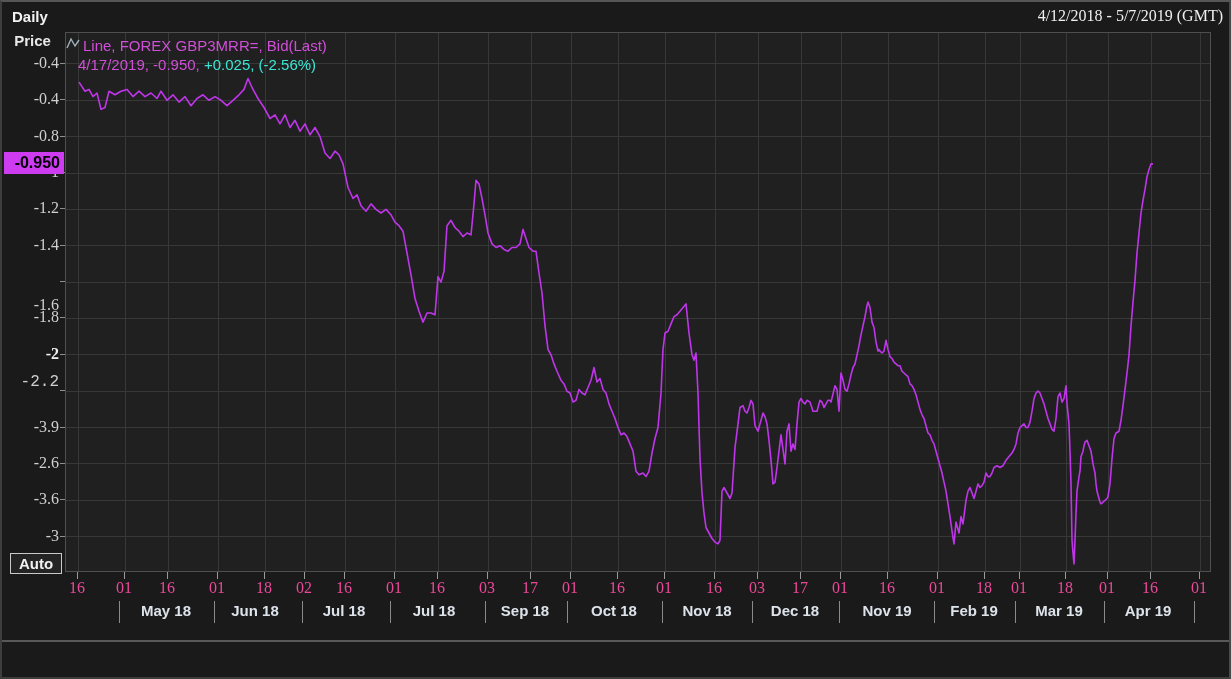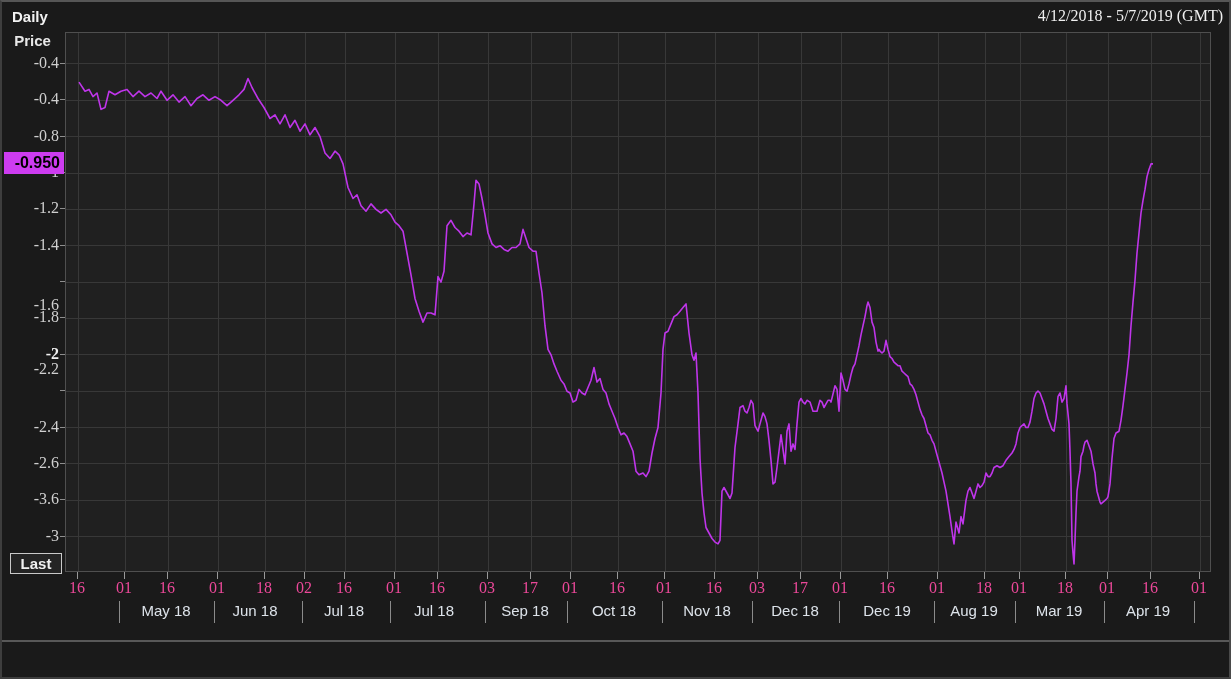--- a/index.html
+++ b/index.html
@@ -33,21 +33,21 @@
   .ydash{position:absolute;left:58px;width:5px;height:1px;background:#8f8f8f;}
   
   #price-badge{position:absolute;left:2px;width:60px;height:22px;z-index:6;
     background:#cd3cf0;color:#000;font-weight:bold;font-size:16px;
     text-align:right;padding:1px 4px 0 0;line-height:20px;}
   
   .xtickmark{position:absolute;width:1px;height:7px;top:570px;background:#9a9a9a;}
   .xtick{position:absolute;top:577px;transform:translateX(-50%);color:#ec4899;
          font-size:16px;font-family:"Liberation Serif",serif;}
   .month{position:absolute;top:600px;transform:translateX(-50%);color:#dde3ea;
-         font-weight:normal;font-size:15px;}
+         font-weight:bold;font-size:15px;}
   .msep{position:absolute;top:599px;width:1px;height:22px;background:#8b8b8b;}
   #auto-btn{position:absolute;left:8px;top:551px;width:52px;height:21px;
     background:#242424;border:1px solid #c9c9c9;color:#f0f0f0;
     font-weight:bold;font-size:15px;text-align:center;line-height:19px;cursor:pointer;}
   
   #divider{position:absolute;left:0;top:638px;width:100%;height:2px;background:#585858;}
   #footer{position:absolute;left:0;top:640px;width:100%;height:35px;background:#1a1a1a;}
 </style>
 </head>
 <body>
@@ -97,43 +97,56 @@
         <line x1="919" y1="0" x2="919" y2="538" stroke="#383838" shape-rendering="crispEdges"></line>
         <line x1="954" y1="0" x2="954" y2="538" stroke="#383838" shape-rendering="crispEdges"></line>
         <line x1="1000" y1="0" x2="1000" y2="538" stroke="#383838" shape-rendering="crispEdges"></line>
         <line x1="1042" y1="0" x2="1042" y2="538" stroke="#383838" shape-rendering="crispEdges"></line>
         <line x1="1085" y1="0" x2="1085" y2="538" stroke="#383838" shape-rendering="crispEdges"></line>
         <line x1="1134" y1="0" x2="1134" y2="538" stroke="#383838" shape-rendering="crispEdges"></line>
         <polyline points="13,49.1 19,58.2 23,56.4 27,63.6 31,60.0 35,76.4 39,74.5 43,58.2 49,61.8 55,58.2 61,56.4 67,63.6 73,58.2 79,63.6 85,60.0 91,65.5 95,58.2 101,67.3 107,61.8 113,69.1 119,63.6 125,72.7 131,65.5 137,61.8 143,67.3 149,63.6 155,67.3 161,72.7 167,67.3 173,61.8 178,56.4 182,45.5 186,54.5 192,65.5 198,74.5 204,85.5 209,81.8 214,90.9 219,81.8 224,94.5 229,87.3 234,98.2 239,90.9 244,101.8 249,94.5 254,103.6 259,120.0 264,125.5 269,118.2 273,121.8 277,130.9 282,154.5 287,165.5 291,161.8 295,172.7 300,178.2 305,170.9 310,176.4 315,180.0 320,176.4 325,181.8 329,189.1 333,192.7 337,198.2 341,220.0 345,241.8 349,265.5 353,278.2 357,289.1 361,280.0 365,280.0 369,281.8 372,243.6 375,249.1 378,238.2 381,192.7 385,187.3 389,194.5 393,198.2 397,203.6 401,200.0 405,201.8 408,170.9 410,147.3 413,150.9 416,165.5 419,181.8 422,200.0 426,210.9 430,214.5 434,212.7 438,216.4 442,218.2 446,214.5 450,214.5 454,210.9 457,196.4 460,205.5 463,214.5 467,218.2 470,218.2 473,240.0 476,260.0 479,292.7 482,316.4 485,321.8 488,330.9 491,338.2 495,347.3 498,350.9 501,358.2 504,360.0 507,369.1 510,367.3 513,356.4 516,360.0 519,361.8 522,354.5 525,347.3 528,334.5 531,349.1 534,345.5 537,356.4 540,360.0 543,370.9 546,378.2 549,385.5 552,394.5 555,401.8 558,400.0 561,403.6 564,410.9 567,418.2 570,438.2 573,441.8 577,440.0 580,443.6 583,438.2 586,420.0 589,405.5 592,394.5 595,360.0 597,316.4 599,300.0 602,298.2 605,290.9 608,283.6 611,281.8 614,278.2 617,274.5 620,270.9 623,300.0 626,321.8 628,327.3 630,320.0 632,360.0 634,425.5 636,460.0 638,480.0 640,494.5 643,500.0 646,505.5 649,509.1 652,510.9 654,507.3 656,458.2 658,454.5 661,460.0 664,465.5 666,460.0 669,414.5 672,390.9 674,374.5 677,372.7 679,378.2 681,380.0 683,374.5 685,367.3 687,370.9 689,392.7 692,398.2 694,390.9 697,380.0 699,383.6 701,390.9 703,407.3 705,427.3 707,450.9 709,449.1 711,434.5 713,418.2 715,401.8 717,416.4 719,430.9 721,398.2 723,390.9 725,418.2 727,410.9 729,416.4 731,390.9 733,369.1 735,365.5 737,369.1 739,370.9 741,367.3 744,369.1 747,378.2 749,378.2 751,378.2 754,367.3 756,369.1 758,374.5 760,370.9 762,367.3 764,367.3 765,369.1 769,352.7 771,356.4 773,378.2 775,340.0 777,347.3 779,356.4 781,358.2 783,350.9 785,341.8 787,334.5 789,330.9 791,321.8 793,312.7 795,301.8 797,292.7 799,283.6 801,272.7 802,269.1 804,274.5 806,289.1 808,294.5 810,309.1 812,318.2 813,316.4 814,318.2 816,320.0 818,318.2 820,307.3 822,316.4 824,323.6 826,325.5 828,329.1 830,330.9 832,332.7 834,332.7 836,338.2 838,340.0 840,341.8 842,343.6 844,350.9 846,352.7 848,356.4 850,361.8 852,369.1 854,376.4 856,381.8 858,385.5 860,392.7 862,400.0 864,401.8 866,407.3 868,410.9 870,418.2 872,425.5 874,432.7 876,440.0 878,449.1 880,458.2 882,470.9 884,483.6 886,498.2 888,510.9 890,489.1 893,500.0 895,483.6 897,490.9 900,467.3 902,458.2 904,454.5 906,460.0 908,465.5 910,458.2 912,450.9 914,454.5 916,452.7 918,449.1 920,440.0 922,443.6 924,443.6 926,440.0 928,434.5 931,432.7 934,434.5 937,432.7 940,427.3 943,423.6 946,420.0 948,416.4 950,410.9 952,400.0 954,394.5 956,392.7 958,390.9 960,394.5 962,394.5 964,389.1 966,378.2 968,365.5 970,360.0 972,358.2 974,360.0 976,365.5 978,370.9 980,378.2 982,385.5 984,390.9 986,396.4 988,398.2 990,385.5 992,363.6 994,360.0 996,369.1 998,365.5 1000,352.7 1001,370.9 1003,390.9 1004,418.2 1005,450.9 1006,507.3 1007,520.0 1008,530.9 1009,507.3 1010,480.0 1011,458.2 1012,450.9 1013,443.6 1014,438.2 1015,423.6 1017,418.2 1018,412.7 1019,409.1 1021,407.3 1023,412.7 1025,418.2 1027,430.9 1029,440.0 1030,450.9 1031,458.2 1033,465.5 1034,469.1 1035,470.9 1037,469.1 1039,467.3 1041,465.5 1042,463.6 1044,450.9 1046,425.5 1048,405.5 1050,400.0 1053,398.2 1055,387.3 1057,372.7 1059,356.4 1061,340.0 1063,321.8 1065,292.7 1067,269.1 1069,247.3 1071,220.0 1073,200.0 1075,180.0 1077,167.3 1079,156.4 1081,143.6 1083,136.4 1085,130.9 1087,130.9" fill="none" stroke="#bf35ea" stroke-width="1.6" stroke-linejoin="round"></polyline>
       </svg>
   </div>
 
+  <div id="legend">
+    <div class="lg-row1">
+      <span class="lg-icon">
+        <svg width="15" height="16">
+            <polyline points="1,13 5,4 9,11 13,5" fill="none" stroke="#9fb3bd" stroke-width="1.4"></polyline>
+          </svg>
+      </span>
+      <span class="lg-magenta">Line, FOREX GBP3MRR=, Bid(Last)</span>
+    </div>
+    <div class="lg-row2">
+      <span class="lg-magenta">4/17/2019, -0.950, </span><span class="lg-cyan">+0.025, (-2.56%)</span>
+    </div>
+  </div>
 
   <div id="y-axis">
       <div class="ytick" style="top: 51.9091px;">-0.4</div>
       <div class="ydash" style="top: 60.9091px;"></div>
       <div class="ytick" style="top: 88.2727px;">-0.4</div>
       <div class="ydash" style="top: 97.2727px;"></div>
       <div class="ytick" style="top: 124.636px;">-0.8</div>
       <div class="ydash" style="top: 133.636px;"></div>
       <div class="ytick" style="top: 161px;">-1</div>
       <div class="ydash" style="top: 170px;"></div>
       <div class="ytick" style="top: 197.364px;">-1.2</div>
       <div class="ydash" style="top: 206.364px;"></div>
       <div class="ytick" style="top: 233.727px;">-1.4</div>
       <div class="ydash" style="top: 242.727px;"></div>
       <div class="ytick" style="top: 270.091px; margin-top: 24px;">-1.6</div>
       <div class="ydash" style="top: 279.091px;"></div>
       <div class="ytick" style="top: 306.455px;">-1.8</div>
       <div class="ydash" style="top: 315.455px;"></div>
       <div class="ytick bold" style="top: 342.818px;">-2</div>
       <div class="ydash" style="top: 351.818px;"></div>
-      <div class="ytick" style="top: 358px;">-2.2</div>
+      <div class="ytick" style="top: 371px; font-family: Liberation Mono, monospace;">-2.2</div>
       <div class="ydash" style="top: 388.182px;"></div>
-      <div class="ytick" style="top: 415.545px;">-2.4</div>
+      <div class="ytick" style="top: 415.545px;">-3.9</div>
       <div class="ydash" style="top: 424.545px;"></div>
       <div class="ytick" style="top: 451.909px; text-align: right;">-2.6</div>
       <div class="ydash" style="top: 460.909px;"></div>
       <div class="ytick" style="top: 488.273px;">-3.6</div>
       <div class="ydash" style="top: 497.273px;"></div>
       <div class="ytick" style="top: 524.636px;">-3</div>
       <div class="ydash" style="top: 533.636px;"></div>
     </div>
 
   <div id="price-badge" style="top: 150px;">-0.950</div>
@@ -192,39 +205,39 @@
       <div class="xtickmark" style="left: 1197px;"></div>
       <div class="xtick" style="left: 1197px;">01</div>
       <div class="month" style="left: 164px;">May 18</div>
       <div class="month" style="left: 253px;">Jun 18</div>
       <div class="month" style="left: 342px;">Jul 18</div>
       <div class="month" style="left: 432px;">Jul 18</div>
       <div class="month" style="left: 523px;">Sep 18</div>
       <div class="month" style="left: 612px;">Oct 18</div>
       <div class="month" style="left: 705px;">Nov 18</div>
       <div class="month" style="left: 793px;">Dec 18</div>
-      <div class="month" style="left: 885px;">Dec 19</div>
-      <div class="month" style="left: 972px;">Aug 19</div>
+      <div class="month" style="left: 885px;">Nov 19</div>
+      <div class="month" style="left: 972px;">Feb 19</div>
       <div class="month" style="left: 1057px;">Mar 19</div>
       <div class="month" style="left: 1146px;">Apr 19</div>
       <div class="msep" style="left: 117px;"></div>
       <div class="msep" style="left: 212px;"></div>
       <div class="msep" style="left: 300px;"></div>
       <div class="msep" style="left: 388px;"></div>
       <div class="msep" style="left: 483px;"></div>
       <div class="msep" style="left: 565px;"></div>
       <div class="msep" style="left: 660px;"></div>
       <div class="msep" style="left: 750px;"></div>
       <div class="msep" style="left: 837px;"></div>
       <div class="msep" style="left: 932px;"></div>
       <div class="msep" style="left: 1013px;"></div>
       <div class="msep" style="left: 1102px;"></div>
       <div class="msep" style="left: 1192px;"></div>
     </div>
 
-  <div id="auto-btn">Last</div>
+  <div id="auto-btn">Auto</div>
 
   <div id="divider"></div>
   <div id="footer">
     
   </div>
 
 </div>
 
 </body></html>

